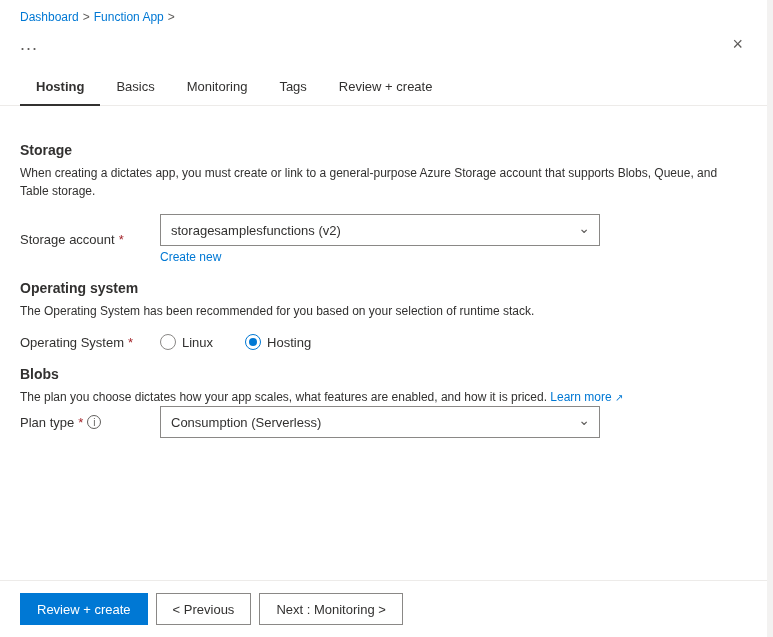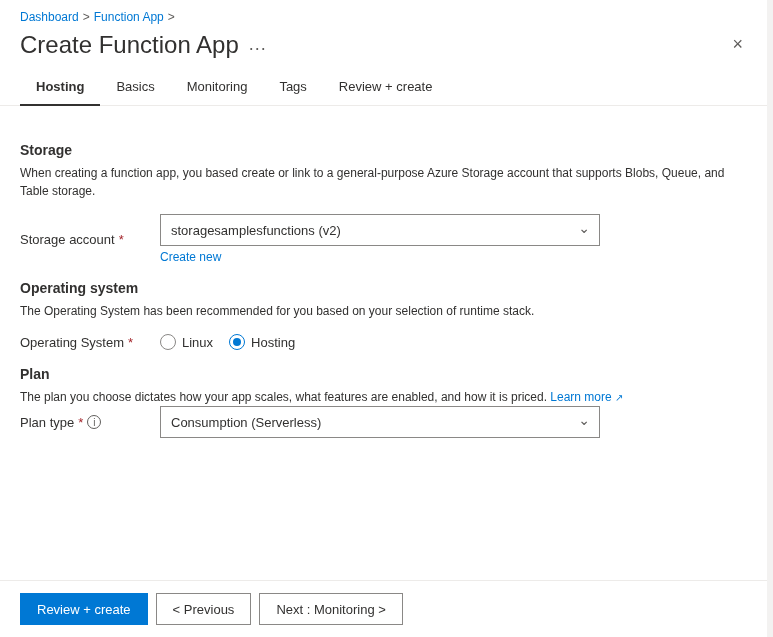--- a/index.html
+++ b/index.html
@@ -121,21 +121,21 @@
       color: #0078d4;
       cursor: pointer;
       text-decoration: none;
       margin-top: 4px;
       display: inline-block;
     }
     .section-divider { margin: 16px 0; }
     .radio-group {
       display: flex;
       align-items: center;
-      gap: 16px;
+      gap: 32px;
     }
     .radio-option {
       display: flex;
       align-items: center;
       gap: 6px;
       cursor: pointer;
       font-size: 13px;
     }
     .radio-circle {
       width: 16px;
@@ -242,39 +242,38 @@
 
   <div class="breadcrumb">
     <a>Dashboard</a>
     <span>&gt;</span>
     <a>Function App</a>
     <span>&gt;</span>
   </div>
 
   <div class="header">
     <div class="header-left">
-      <span class="header-title">Create Function App</span>
       <span class="header-dots">...</span>
     </div>
     <button class="close-btn">×</button>
   </div>
 
   <div class="tabs">
     <div class="tab active">Hosting</div>
     <div class="tab">Basics</div>
     <div class="tab">Monitoring</div>
     <div class="tab">Tags</div>
     <div class="tab">Review + create</div>
   </div>
 
   <div class="content">
 
     <div class="section-divider">
       <div class="section-title">Storage</div>
-      <div class="section-desc">When creating a function app, you based create or link to a general-purpose Azure Storage account that supports Blobs, Queue, and Table storage.</div>
+      <div class="section-desc">When creating a dictates app, you must create or link to a general-purpose Azure Storage account that supports Blobs, Queue, and Table storage.</div>
 
       <div class="field-row">
         <div class="field-label">
           <span>Storage account</span>
           <span class="required-star">*</span>
         </div>
         <div class="field-control">
           <div class="dropdown-wrapper">
             <select>
               <option>storagesamplesfunctions (v2)</option>
@@ -301,21 +300,21 @@
           </label>
           <label class="radio-option">
             <div class="radio-circle selected"></div>
             <span>Hosting</span>
           </label>
         </div>
       </div>
     </div>
 
     <div class="section-divider">
-      <div class="section-title">Plan</div>
+      <div class="section-title">Blobs</div>
       <div class="plan-desc">
         <span>The plan you choose dictates how your app scales, what features are enabled, and how it is priced.</span>
         <a>Learn more</a>
         <span style="font-size:10px; color:#0078d4;"> ↗</span>
       </div>
 
       <div class="field-row">
         <div class="field-label">
           <span>Plan type</span>
           <span class="required-star">*</span>

